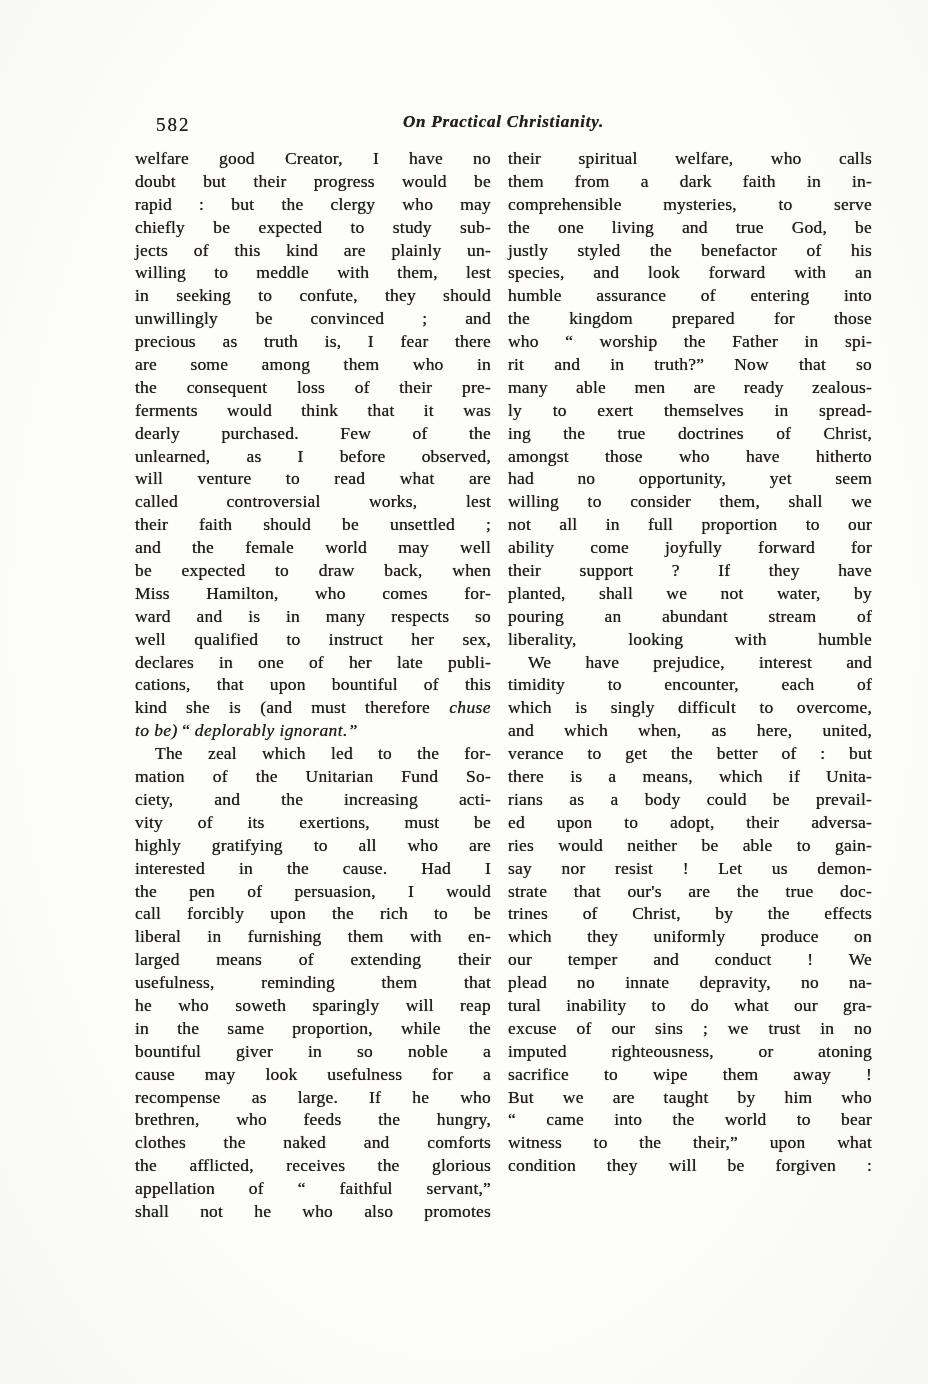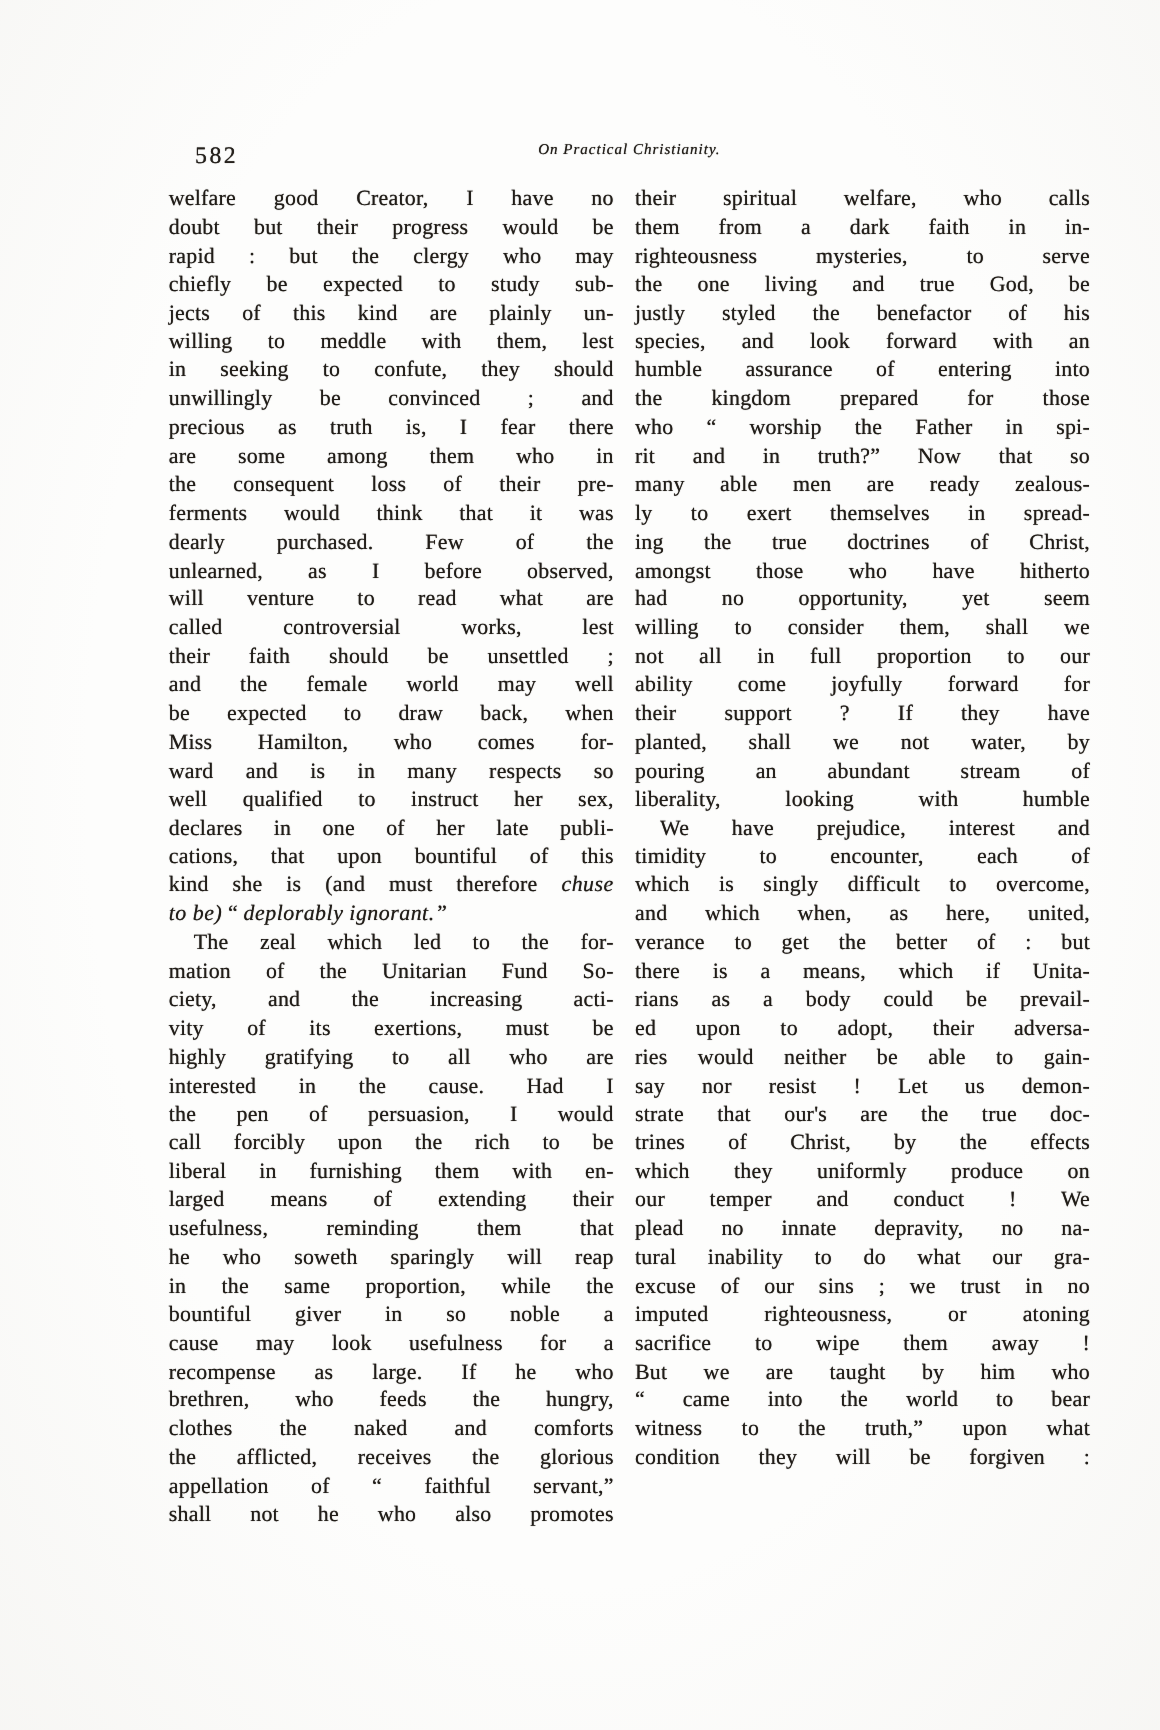--- a/index.html
+++ b/index.html
@@ -34,22 +34,22 @@
     font-size: 19px;
     letter-spacing: 2px;
     color: #26221d;
     text-shadow: 0 0 0.6px rgba(25,22,18,0.9);
     margin-left: 21px;
   }
   .title {
     display: block;
     text-align: center;
     font-style: italic;
-    font-weight: normal;
-    font-size: 12px;
+    font-weight: bold;
+    font-size: 17px;
     letter-spacing: 0.8px;
     color: #24201b;
     text-shadow: 0 0 0.7px rgba(25,22,18,0.85);
   }
   .columns {
     position: absolute;
     top: 147px;
     left: 135px;
     width: 737px;
     display: flex;
@@ -127,21 +127,21 @@
         <div class="line">recompense as large. If he who</div>
         <div class="line">brethren, who feeds the hungry,</div>
         <div class="line">clothes the naked and comforts</div>
         <div class="line">the afflicted, receives the glorious</div>
         <div class="line">appellation of “ faithful servant,”</div>
         <div class="line">shall not he who also promotes</div>
       </div>
     <div class="col col-right" id="col-right">
         <div class="line">their spiritual welfare, who calls</div>
         <div class="line">them from a dark faith in in-</div>
-        <div class="line">righteousness mysteries, to serve</div>
+        <div class="line">comprehensible mysteries, to serve</div>
         <div class="line">the one living and true God, be</div>
         <div class="line">justly styled the benefactor of his</div>
         <div class="line">species, and look forward with an</div>
         <div class="line">humble assurance of entering into</div>
         <div class="line">the kingdom prepared for those</div>
         <div class="line">who “ worship the Father in spi-</div>
         <div class="line">rit and in truth?” Now that so</div>
         <div class="line">many able men are ready zealous-</div>
         <div class="line">ly to exert themselves in spread-</div>
         <div class="line">ing the true doctrines of Christ,</div>
@@ -168,17 +168,17 @@
         <div class="line">trines of Christ, by the effects</div>
         <div class="line">which they uniformly produce on</div>
         <div class="line">our temper and conduct ! We</div>
         <div class="line">plead no innate depravity, no na-</div>
         <div class="line">tural inability to do what our gra-</div>
         <div class="line">excuse of our sins ; we trust in no</div>
         <div class="line">imputed righteousness, or atoning</div>
         <div class="line">sacrifice to wipe them away !</div>
         <div class="line">But we are taught by him who</div>
         <div class="line">“ came into the world to bear</div>
-        <div class="line">witness to the truth,” upon what</div>
+        <div class="line">witness to the their,” upon what</div>
         <div class="line">condition they will be forgiven :</div>
       </div>
   </div>
 </div>
 
 </body></html>

